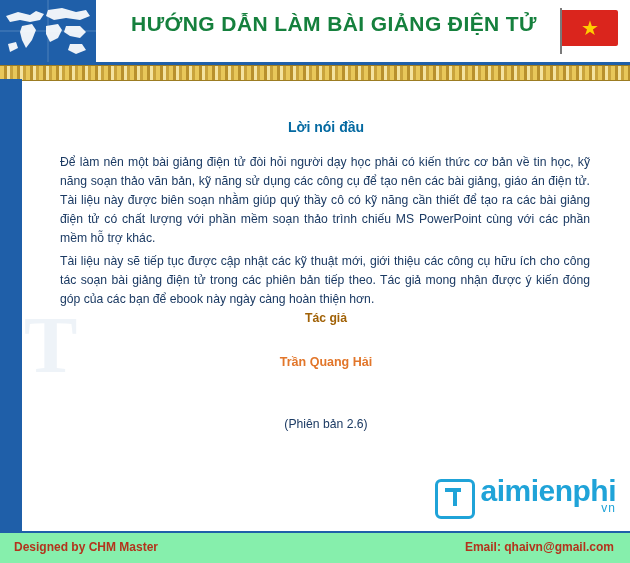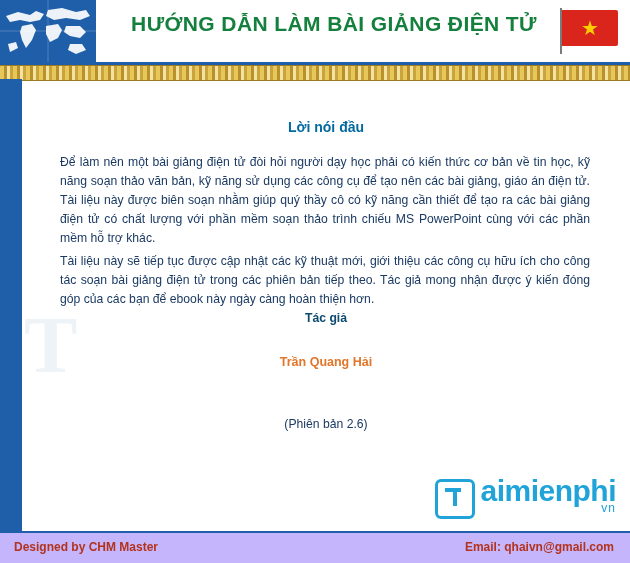--- a/index.html
+++ b/index.html
@@ -141,21 +141,21 @@
     margin-top: 86px;
     text-align: center;
     font-size: 12.2px;
     color: #1b3a63;
   }
   .author-label {
     margin-top: 2px;
     text-align: center;
     font-size: 12.2px;
     font-weight: bold;
-    color: #0c4a6e;
+    color: #a16207;
   }
   .author-name {
     margin-top: 30px;
     text-align: center;
     font-size: 12.5px;
     font-weight: bold;
     color: #e2762a;
   }
   .version {
     margin-top: 48px;
@@ -217,21 +217,21 @@
   }
 
   
   .footer {
     position: absolute;
     left: 0;
     right: 0;
     bottom: 0;
     height: 30px;
     border-top: 2px solid #1f5fa9;
-    background: #c4b5fd;
+    background: #86efac;
   }
   .footer-left {
     position: absolute;
     left: 14px;
     top: 7px;
     font-size: 12px;
     font-weight: bold;
     color: #b3331c;
   }
   .footer-right {

